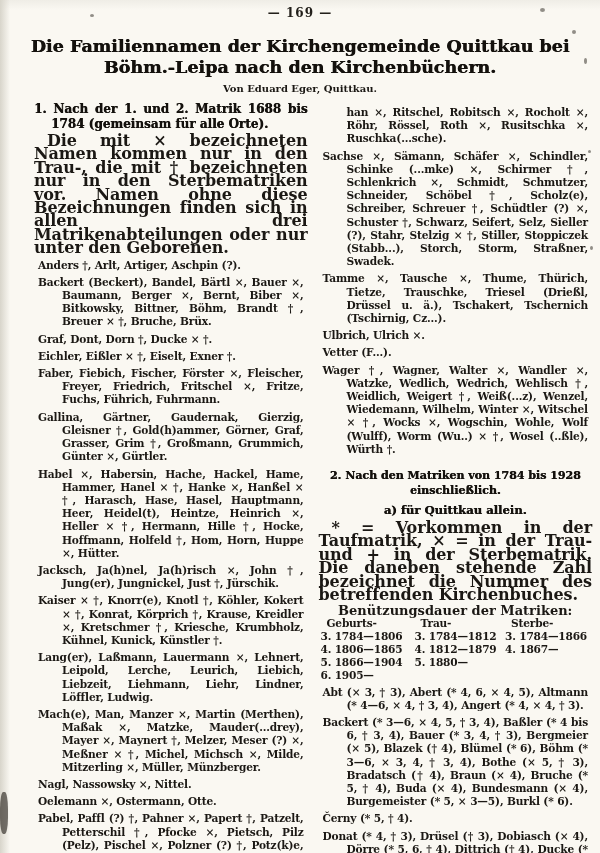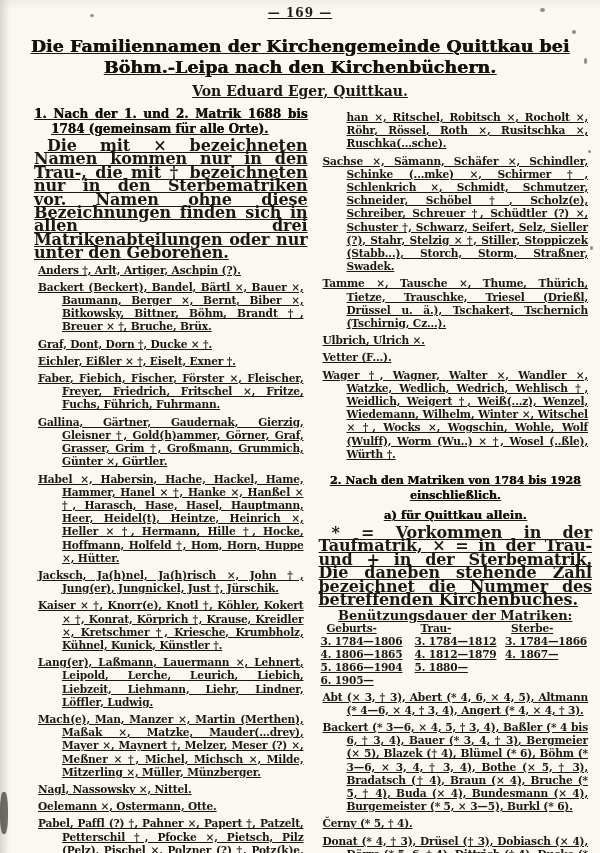--- a/index.html
+++ b/index.html
@@ -8,39 +8,38 @@
     width:600px;height:853px;
     margin:0 auto;
     background:
       linear-gradient(180deg, #efede6 0px, #faf8f2 10px, #faf8f2 100%),
       #faf8f2;
     color:#1b1814;
     font-family:"DejaVu Serif","Liberation Serif",serif;
     font-weight:bold;
     overflow:hidden;
     box-sizing:border-box;
-    text-decoration:underline;
   }
   .speck{position:absolute;background:#3a362f;border-radius:50%;opacity:.55;}
   .smudge{position:absolute;background:#2c2822;opacity:.65;border-radius:40%;}
   .edge-shade{position:absolute;left:0;top:0;bottom:0;width:10px;
     background:linear-gradient(90deg,#d8d5cb,rgba(250,248,242,0));}
   .pagenum{
     text-align:center;font-size:12px;letter-spacing:1px;
     padding-top:6px;color:#23201b;
   }
   .title{
     margin:16px 30px 0 30px;
     text-align:center;
     font-size:17.5px;line-height:21px;
     color:#14110d;
     text-shadow:0.5px 0 0 #14110d;
   }
   .byline{
-    text-align:center;font-size:14px;margin-top:5px;color:#1b1814;
+    text-align:center;font-size:10px;margin-top:5px;color:#1b1814;
   }
   .cols{
     display:flex;gap:11px;
     padding:8px 8px 0 34px;
     text-align:justify;
     justify-content:center;
   }
   .col{flex:1;min-width:0;}
   .h-sec{
     font-size:12px;line-height:14.5px;

